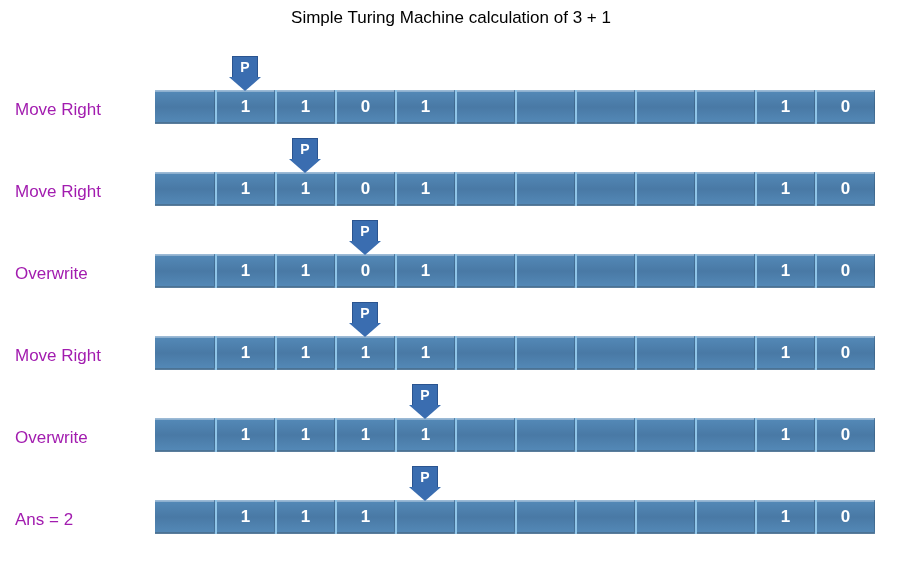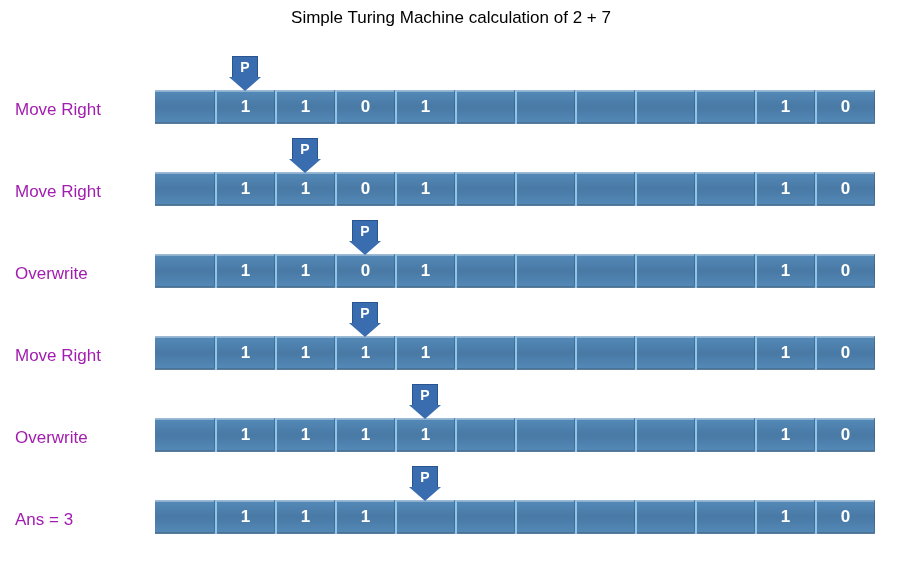--- a/index.html
+++ b/index.html
@@ -92,21 +92,21 @@
       height: 0;
       border-left: 16px solid transparent;
       border-right: 16px solid transparent;
       border-top: 14px solid #3a6db0;
       margin-top: -1px;
     }
   </style>
 </head>
 <body>
 
-<div class="title">Simple Turing Machine calculation of 2 + 7</div>
+<div class="title">Simple Turing Machine calculation of 3 + 1</div>
 <div id="rows-container">
     <div class="row">
       <div class="row-label">Move Right</div>
       <div class="tape">
         <div class="cell"></div>
         <div class="cell">1</div>
         <div class="cell">1</div>
         <div class="cell">0</div>
         <div class="cell">1</div>
         <div class="cell"></div>
@@ -200,21 +200,21 @@
         <div class="cell"></div>
         <div class="cell">1</div>
         <div class="cell">0</div>
       </div>
       <div class="pointer-wrap" style="left: 395px;">
         <div class="pointer-box">P</div>
         <div class="pointer-arrow"></div>
       </div>
     </div>
     <div class="row">
-      <div class="row-label">Ans = 3</div>
+      <div class="row-label">Ans = 2</div>
       <div class="tape">
         <div class="cell"></div>
         <div class="cell">1</div>
         <div class="cell">1</div>
         <div class="cell">1</div>
         <div class="cell"></div>
         <div class="cell"></div>
         <div class="cell"></div>
         <div class="cell"></div>
         <div class="cell"></div>

